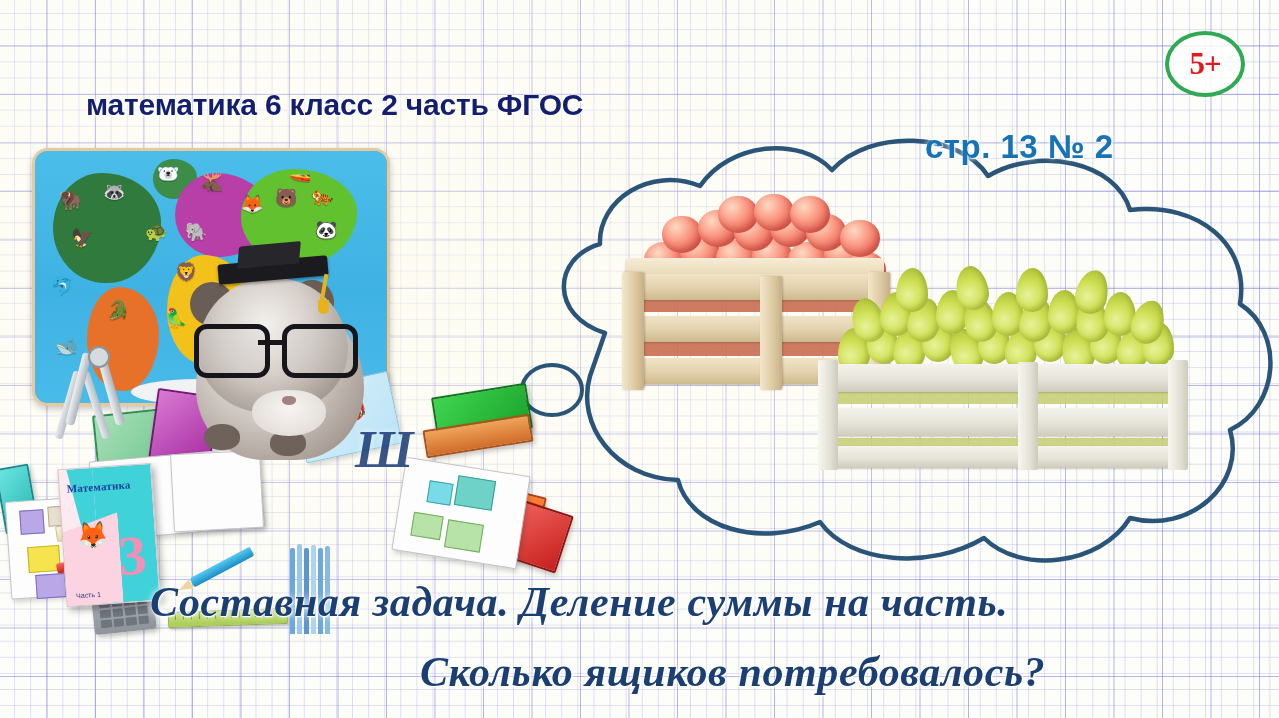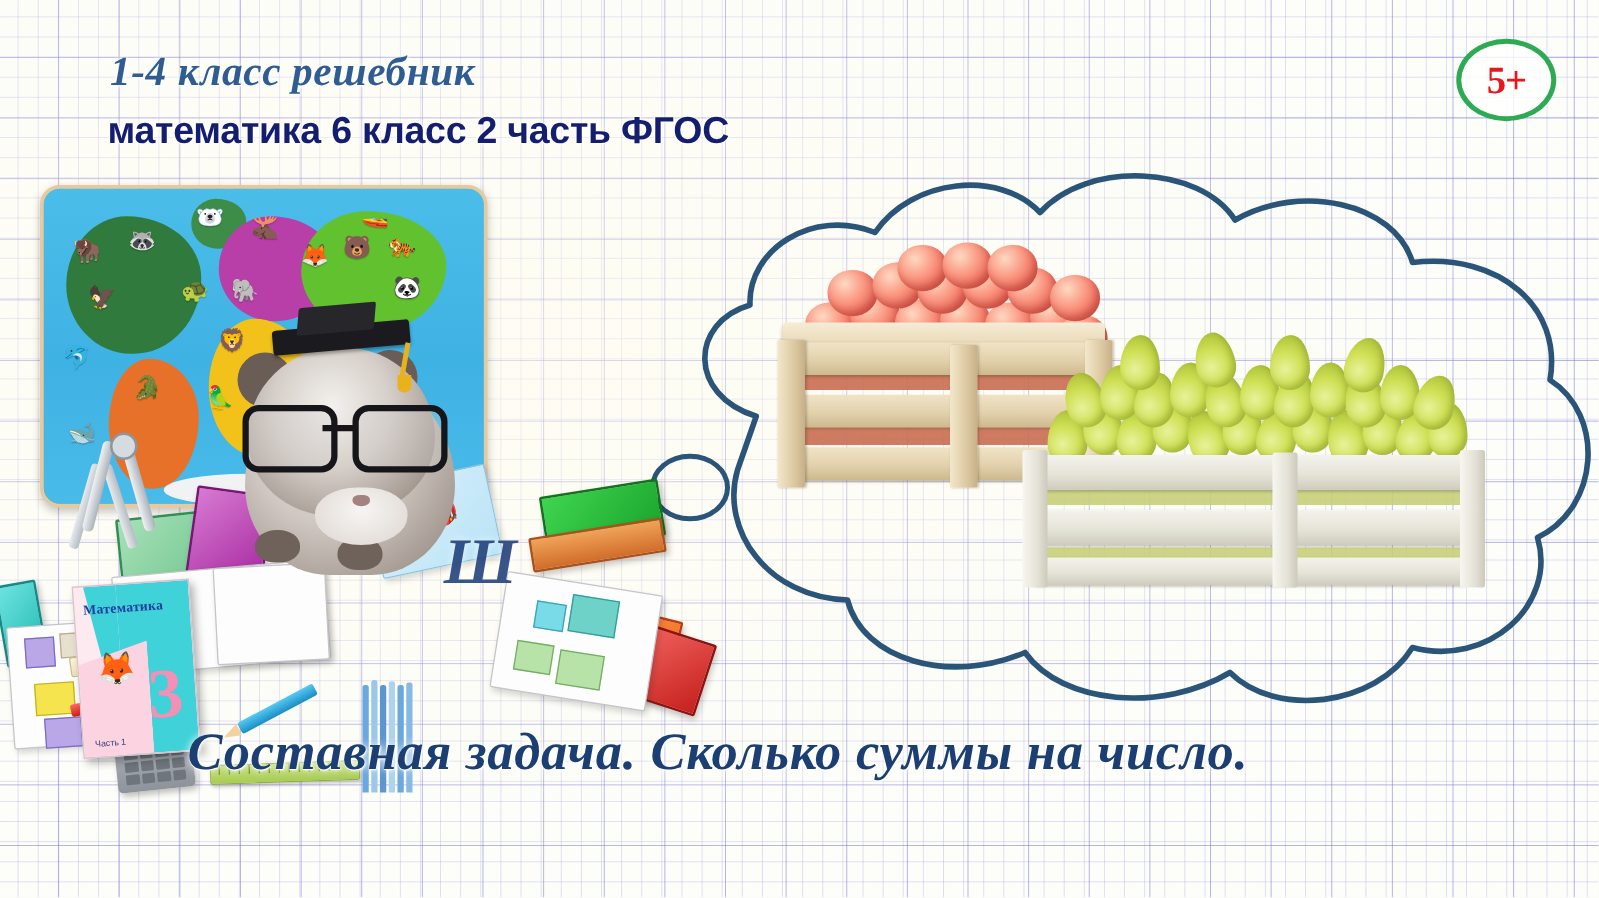--- a/index.html
+++ b/index.html
@@ -506,22 +506,23 @@
       <div class="bridge"></div>
     </div>
     <div class="cap"></div>
     <div class="cap-top"></div>
     <div class="tassel"></div>
     <div class="tassel-b"></div>
   </div>
 
   <div class="watermark">Ш</div>
 
-  <div class="title-1">1-4 класс решебник</div>
   <div class="title-2">математика 6 класс 2 часть ФГОС</div>
+  <div class="page-ref">стр. 13 № 2</div>
 
   <div class="age-badge">
     <span>5+</span>
   </div>
 
-  <div class="cursive cursive-1">Составная задача. Сколько суммы на число.</div>
+  <div class="cursive cursive-1">Составная задача. Деление суммы на часть.</div>
+  <div class="cursive cursive-2">Сколько ящиков потребовалось?</div>
 
 </div>
 
 </body></html>

